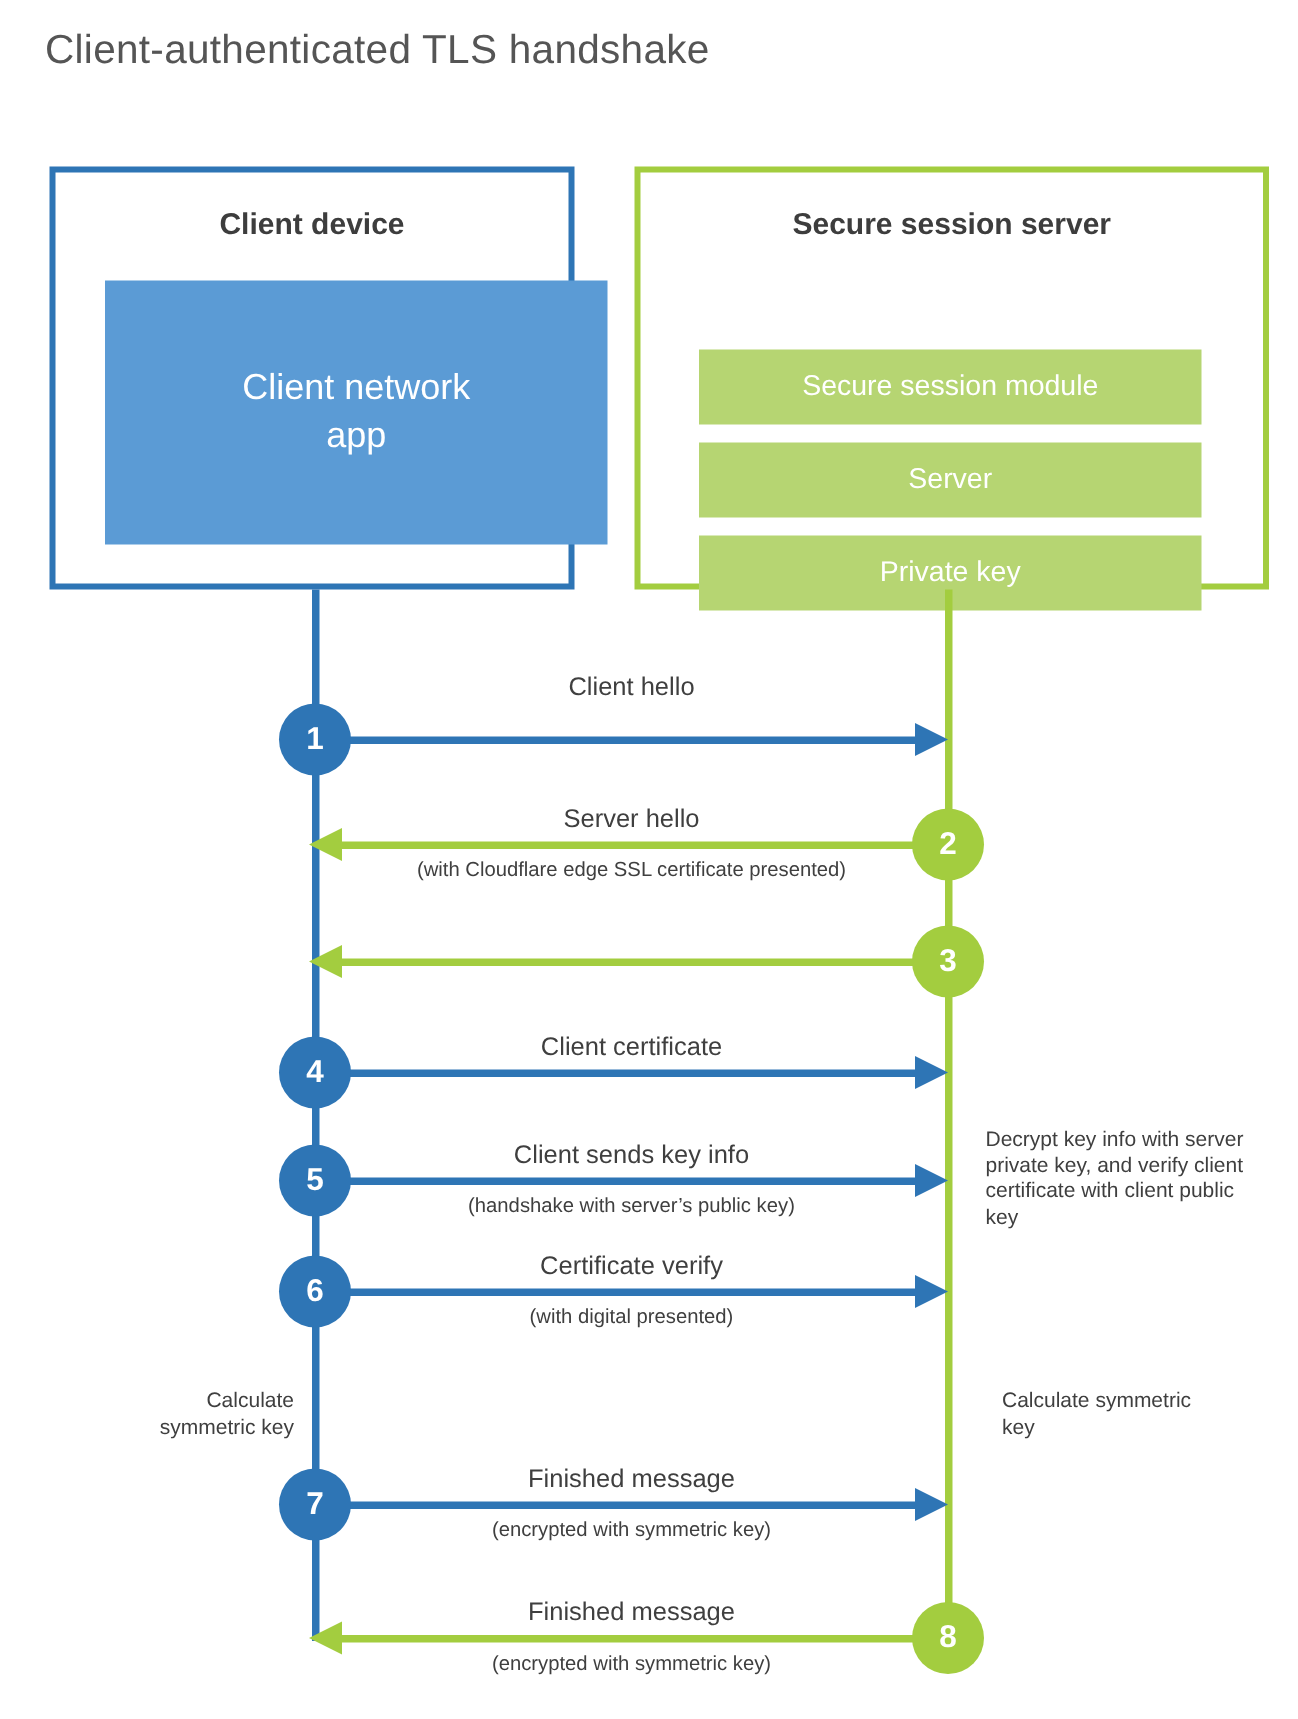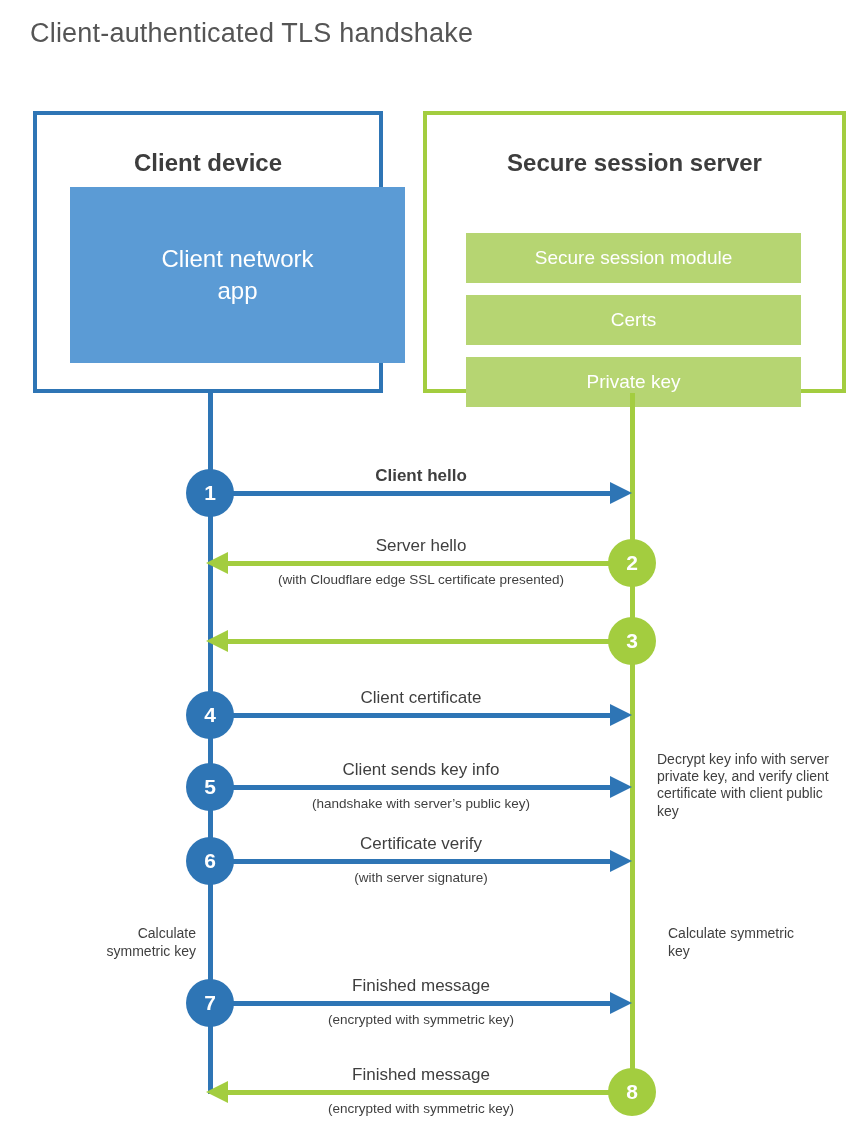--- a/index.html
+++ b/index.html
@@ -15,21 +15,21 @@
     position:relative;width:865px;height:1146px;background:#ffffff;overflow:hidden;
     font-family:"Liberation Sans", sans-serif;color:var(--text);
   }
   .page-title{
     position:absolute;left:30px;top:18px;font-size:27px;font-weight:300;
     color:var(--title);letter-spacing:.2px;
   }
   .box{position:absolute;box-sizing:border-box;background:#fff;}
   .client-box{left:33px;top:111px;width:350px;height:282px;border:4px solid var(--blue);}
   .server-box{left:423px;top:111px;width:423px;height:282px;border:4px solid var(--green);}
-  .box-title{margin-top:34px;text-align:center;font-size:24px;font-weight:bold;color:#3d3d3d;}
+  .box-title{margin-top:24px;text-align:center;font-size:20px;font-weight:bold;color:#3d3d3d;}
   .client-app{
     position:absolute;left:70px;top:187px;width:335px;height:176px;background:var(--blue_light);
     display:flex;align-items:center;justify-content:center;text-align:center;
     color:#ffffff;font-size:24px;line-height:1.35;
   }
   .client-app span{display:block;width:170px;}
   .server-bar{
     position:absolute;left:466px;width:335px;height:50px;background:var(--green_light);
     display:flex;align-items:center;justify-content:center;
     color:#ffffff;font-size:19px;margin-top:45px;
@@ -79,27 +79,27 @@
     <div class="box-title">Client device</div>
   </div>
   <div class="client-app">
     <span>Client network app</span>
   </div>
 
   <div class="box server-box">
     <div class="box-title">Secure session server</div>
   </div>
   <div class="server-bar" style="top:188px;">Secure session module</div>
-  <div class="server-bar" style="top:250px;">Certs</div>
+  <div class="server-bar" style="top:250px;">Server</div>
   <div class="server-bar" style="top:312px;">Private key</div>
 
   <div class="vline blue" style="left:208px;top:393px;height:701px;"></div>
   <div class="vline green" style="left:630px;top:393px;height:699px;"></div>
 
-  <div class="arrow-label" style="top:466px;font-weight:bold;">Client hello</div>
+  <div class="arrow-label" style="top:448px;">Client hello</div>
   <div class="arrow-shaft blue" style="top:491px;"></div>
   <div class="arrow-head right blue" style="top:482px;"></div>
   <div class="step-circle blue" style="top:469px;">
       <span>1</span>
     </div>
 
   <div class="arrow-label" style="top:536px;">Server hello</div>
   <div class="arrow-shaft green" style="top:561px;"></div>
   <div class="arrow-head left green" style="top:552px;"></div>
   <div class="arrow-sub" style="top:572px;">(with Cloudflare edge SSL certificate presented)</div>
@@ -124,21 +124,21 @@
   <div class="arrow-shaft blue" style="top:785px;"></div>
   <div class="arrow-head right blue" style="top:776px;"></div>
   <div class="arrow-sub" style="top:796px;">(handshake with server’s public key)</div>
   <div class="step-circle blue" style="top:763px;">
       <span>5</span>
     </div>
 
   <div class="arrow-label" style="top:834px;">Certificate verify</div>
   <div class="arrow-shaft blue" style="top:859px;"></div>
   <div class="arrow-head right blue" style="top:850px;"></div>
-  <div class="arrow-sub" style="top:870px;">(with server signature)</div>
+  <div class="arrow-sub" style="top:870px;">(with digital presented)</div>
   <div class="step-circle blue" style="top:837px;">
       <span>6</span>
     </div>
 
   <div class="arrow-label" style="top:976px;">Finished message</div>
   <div class="arrow-shaft blue" style="top:1001px;"></div>
   <div class="arrow-head right blue" style="top:992px;"></div>
   <div class="arrow-sub" style="top:1012px;">(encrypted with symmetric key)</div>
   <div class="step-circle blue" style="top:979px;">
       <span>7</span>

